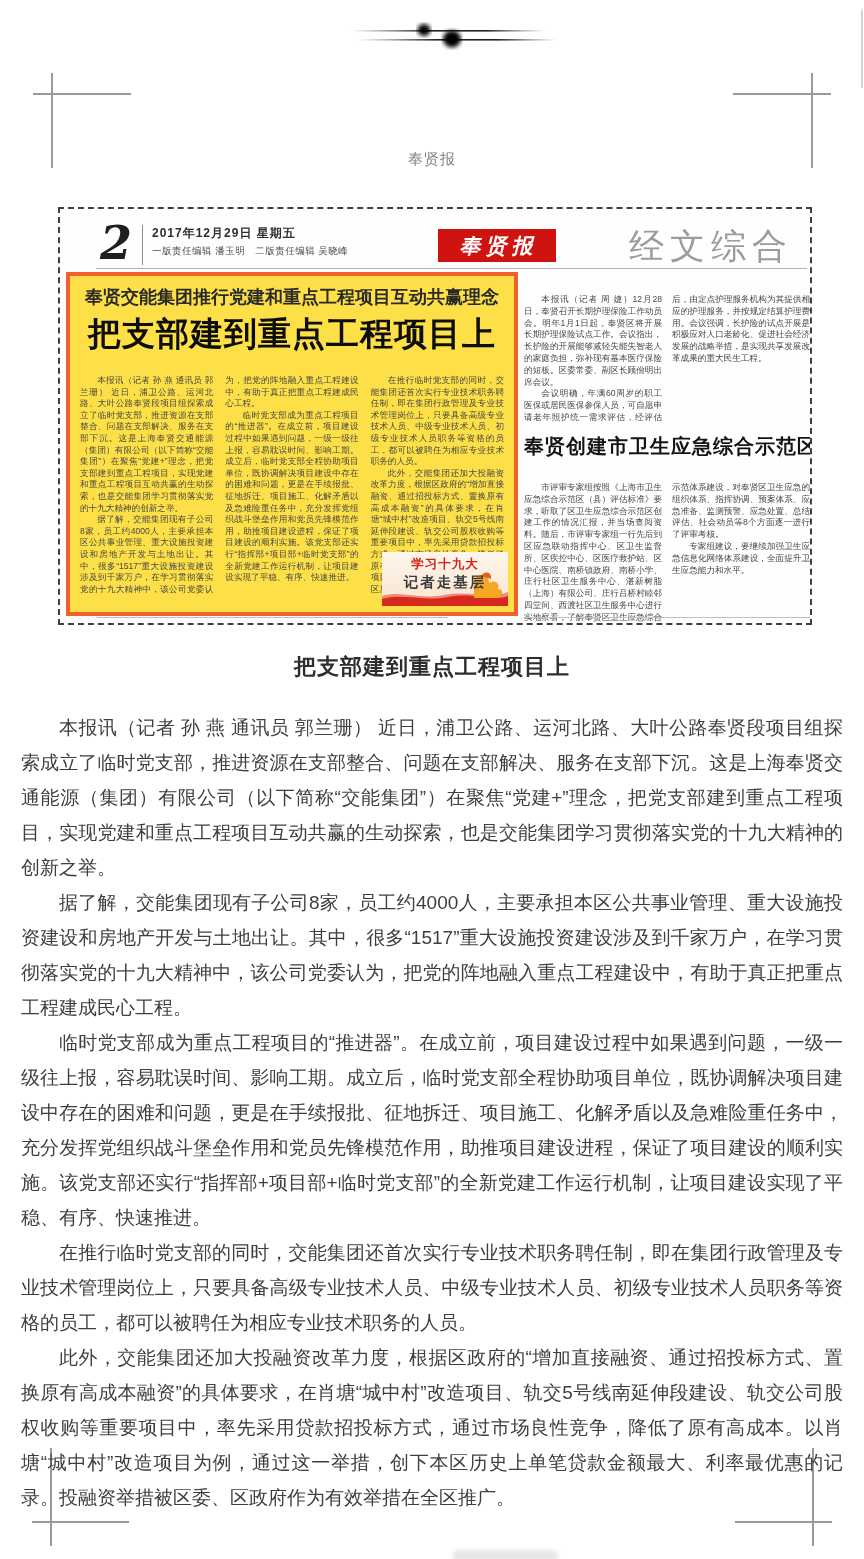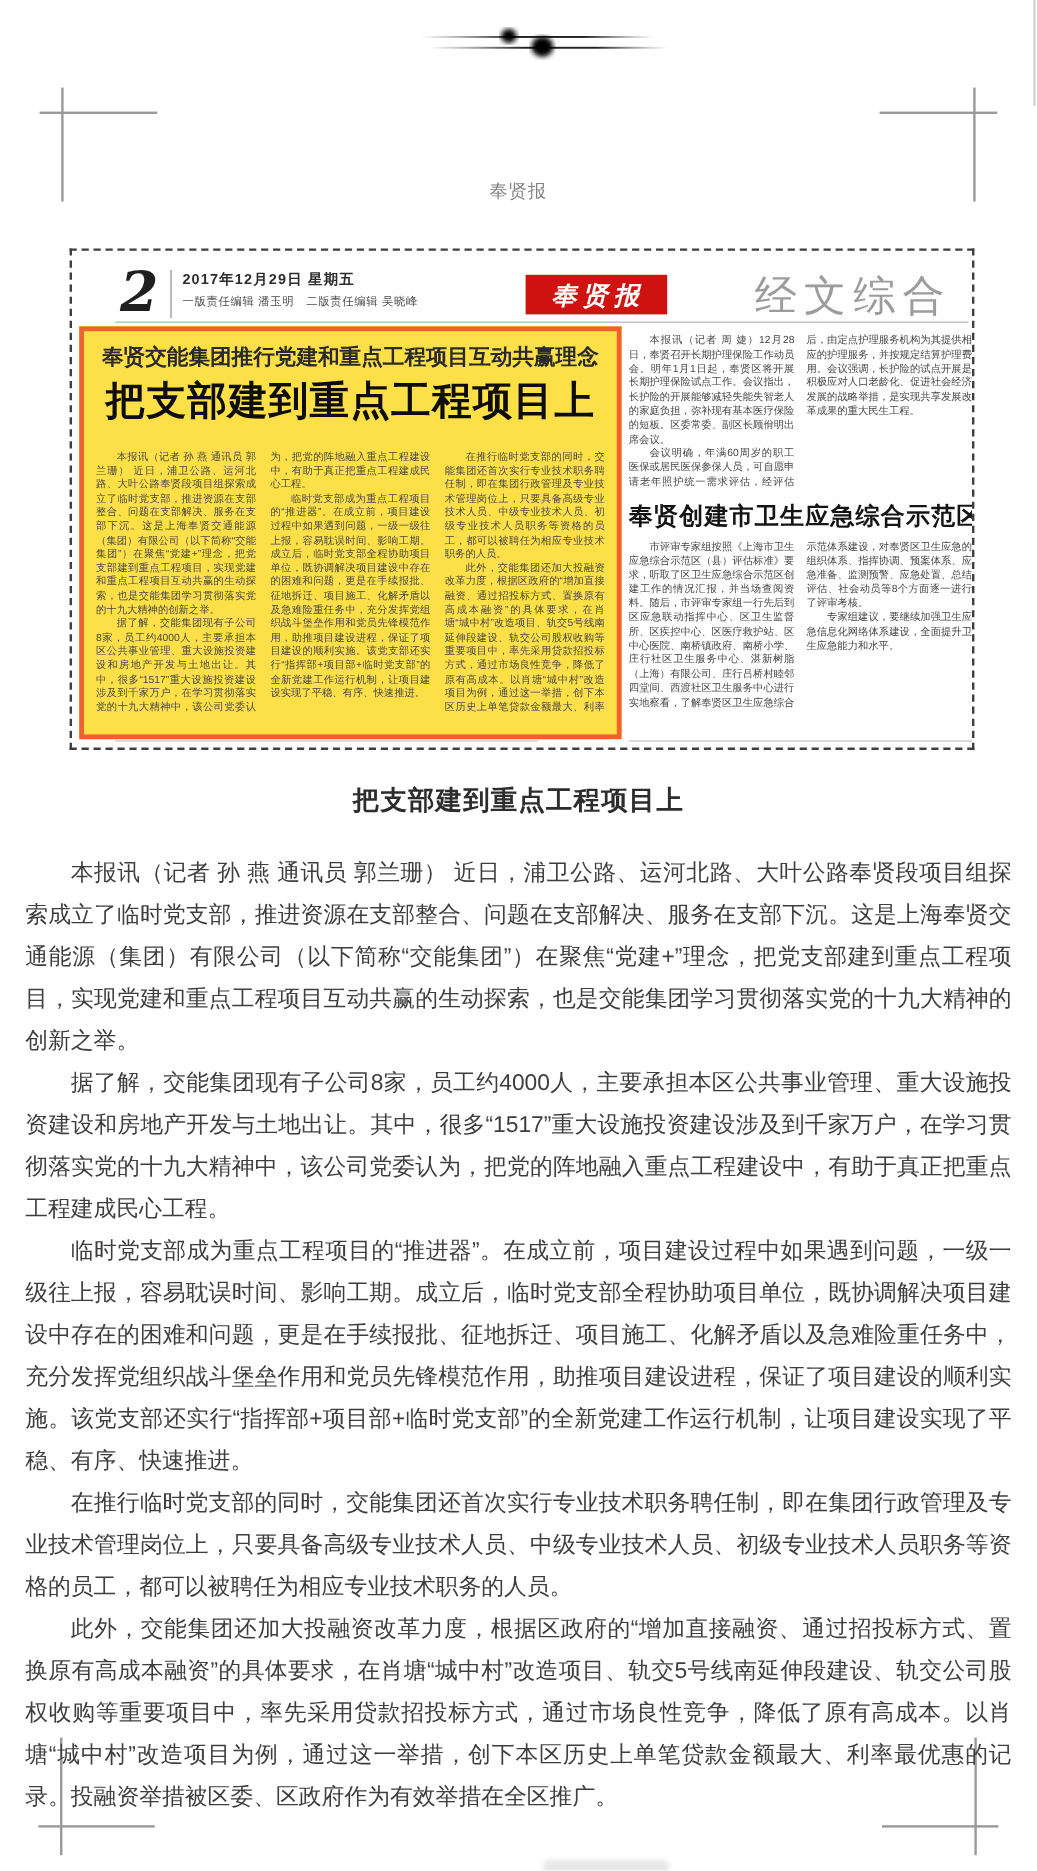--- a/index.html
+++ b/index.html
@@ -1,18 +1,19 @@
 <!DOCTYPE html>
 <html><head>
 <meta charset="utf-8">
 <style>
   html,body{margin:0;padding:0;background:#ffffff;}
   #page{
     position:relative;width:864px;height:1559px;background:#ffffff;overflow:hidden;
     font-family:"Liberation Sans","DejaVu Sans",sans-serif;
+    border-radius:18px;
   }
   
   .ink-mark{position:absolute;left:345px;top:16px;width:215px;height:44px;}
   
   .cropmark{position:absolute;background:#9a9a9a;}
   
   .scrollbar-frag{position:absolute;right:1px;top:0;width:2px;height:88px;background:#d4d4d4;}
   
   .top-label{
     position:absolute;left:0;right:0;top:150px;text-align:center;
@@ -62,21 +63,21 @@
   .badge-l1{margin-top:4px;text-align:center;font-size:12.5px;font-weight:800;color:#d2231f;letter-spacing:1px;position:relative;z-index:2;}
   .badge-l2{text-align:center;font-size:14.5px;font-weight:700;color:#3c3c3c;letter-spacing:2px;position:relative;z-index:2;}
   .badge svg{position:absolute;left:0;bottom:0;z-index:1;}
   
   .scan-side{position:absolute;left:464px;top:63px;width:286px;height:350px;overflow:hidden;}
   .side-headline{
     text-align:center;font-size:20px;font-weight:800;color:#141414;letter-spacing:1px;
     font-family:"Liberation Serif","DejaVu Serif",serif;white-space:nowrap;
   }
   .side-body{
-    margin-top:6px;column-count:2;column-gap:10px;column-fill:auto;
+    margin-top:22px;column-count:2;column-gap:10px;column-fill:auto;
     font-size:8.6px;line-height:11.8px;color:#474747;text-align:justify;
     overflow:hidden;filter:blur(0.3px);
   }
   .side-body.a{height:130px;}
   .side-headline.b{margin-top:9px;}
   .side-body.b{height:150px;}
   .scan-bottom-line{position:absolute;bottom:5px;height:1px;background:#c2c2c2;}
   
   .article-title{
     position:absolute;left:0;right:0;top:652px;text-align:center;
@@ -147,20 +148,30 @@
       <div class="scan-main">
         <div class="kicker">奉贤交能集团推行党建和重点工程项目互动共赢理念</div>
         <div class="scan-headline">把支部建到重点工程项目上</div>
         <div class="scan-cols">
           <p>本报讯（记者 孙 燕 通讯员 郭兰珊） 近日，浦卫公路、运河北路、大叶公路奉贤段项目组探索成立了临时党支部，推进资源在支部整合、问题在支部解决、服务在支部下沉。这是上海奉贤交通能源（集团）有限公司（以下简称“交能集团”）在聚焦“党建+”理念，把党支部建到重点工程项目，实现党建和重点工程项目互动共赢的生动探索，也是交能集团学习贯彻落实党的十九大精神的创新之举。</p>
           <p>据了解，交能集团现有子公司8家，员工约4000人，主要承担本区公共事业管理、重大设施投资建设和房地产开发与土地出让。其中，很多“1517”重大设施投资建设涉及到千家万户，在学习贯彻落实党的十九大精神中，该公司党委认为，把党的阵地融入重点工程建设中，有助于真正把重点工程建成民心工程。</p>
           <p>临时党支部成为重点工程项目的“推进器”。在成立前，项目建设过程中如果遇到问题，一级一级往上报，容易耽误时间、影响工期。成立后，临时党支部全程协助项目单位，既协调解决项目建设中存在的困难和问题，更是在手续报批、征地拆迁、项目施工、化解矛盾以及急难险重任务中，充分发挥党组织战斗堡垒作用和党员先锋模范作用，助推项目建设进程，保证了项目建设的顺利实施。该党支部还实行“指挥部+项目部+临时党支部”的全新党建工作运行机制，让项目建设实现了平稳、有序、快速推进。</p>
           <p>在推行临时党支部的同时，交能集团还首次实行专业技术职务聘任制，即在集团行政管理及专业技术管理岗位上，只要具备高级专业技术人员、中级专业技术人员、初级专业技术人员职务等资格的员工，都可以被聘任为相应专业技术职务的人员。</p>
           <p>此外，交能集团还加大投融资改革力度，根据区政府的“增加直接融资、通过招投标方式、置换原有高成本融资”的具体要求，在肖塘“城中村”改造项目、轨交5号线南延伸段建设、轨交公司股权收购等重要项目中，率先采用贷款招投标方式，通过市场良性竞争，降低了原有高成本。以肖塘“城中村”改造项目为例，通过这一举措，创下本区历史上单笔贷款金额最大、利率最优惠的记录。投融资举措被区委、区政府作为有效举措在全区推广。</p>
         </div>
+        <div class="badge">
+          <div class="badge-l1">学习十九大</div>
+          <div class="badge-l2">记者走基层</div>
+          <svg width="126" height="54" viewBox="0 0 126 54">
+            <path d="M0,44 C18,38 38,48 62,43 C88,38 108,48 126,40 L126,54 L0,54 Z" fill="#e8584a" opacity="0.65"></path>
+            <path d="M0,47 C20,41 42,50 66,45 C92,40 110,50 126,44 L126,54 L0,54 Z" fill="#d6281c"></path>
+            <path d="M92,28 C97,20 107,22 107,31 C113,27 118,31 116,37 C122,37 122,44 114,46 L92,46 Z" fill="#f5a623"></path>
+            <path d="M99,24 C103,18 110,20 109,27 Z" fill="#e2621d"></path>
+          </svg>
+        </div>
       </div>
 
       <div class="scan-side">
         <div class="side-body a">
           <p>本报讯（记者 周 婕）12月28日，奉贤召开长期护理保险工作动员会。明年1月1日起，奉贤区将开展长期护理保险试点工作。会议指出，长护险的开展能够减轻失能失智老人的家庭负担，弥补现有基本医疗保险的短板。区委常委、副区长顾佾明出席会议。</p>
           <p>会议明确，年满60周岁的职工医保或居民医保参保人员，可自愿申请老年照护统一需求评估，经评估后，由定点护理服务机构为其提供相应的护理服务，并按规定结算护理费用。会议强调，长护险的试点开展是积极应对人口老龄化、促进社会经济发展的战略举措，是实现共享发展改革成果的重大民生工程。</p>
         </div>
         <div class="side-headline b">奉贤创建市卫生应急综合示范区</div>
         <div class="side-body b">
           <p>市评审专家组按照《上海市卫生应急综合示范区（县）评估标准》要求，听取了区卫生应急综合示范区创建工作的情况汇报，并当场查阅资料。随后，市评审专家组一行先后到区应急联动指挥中心、区卫生监督所、区疾控中心、区医疗救护站、区中心医院、南桥镇政府、南桥小学、庄行社区卫生服务中心、湛新树脂（上海）有限公司、庄行吕桥村睦邻四堂间、西渡社区卫生服务中心进行实地察看，了解奉贤区卫生应急综合示范体系建设，对奉贤区卫生应急的组织体系、指挥协调、预案体系、应急准备、监测预警、应急处置、总结评估、社会动员等8个方面逐一进行了评审考核。</p>

